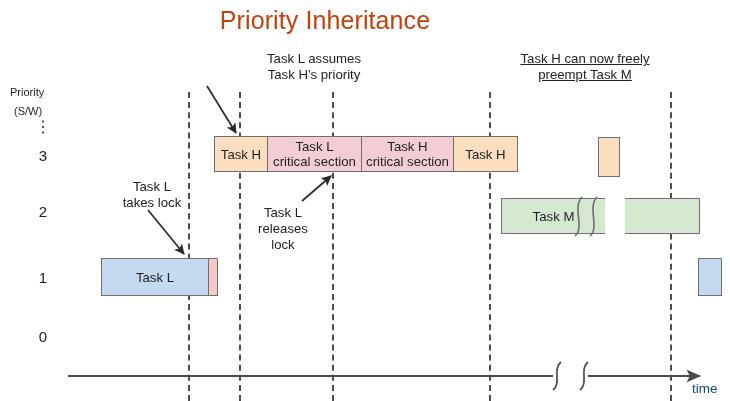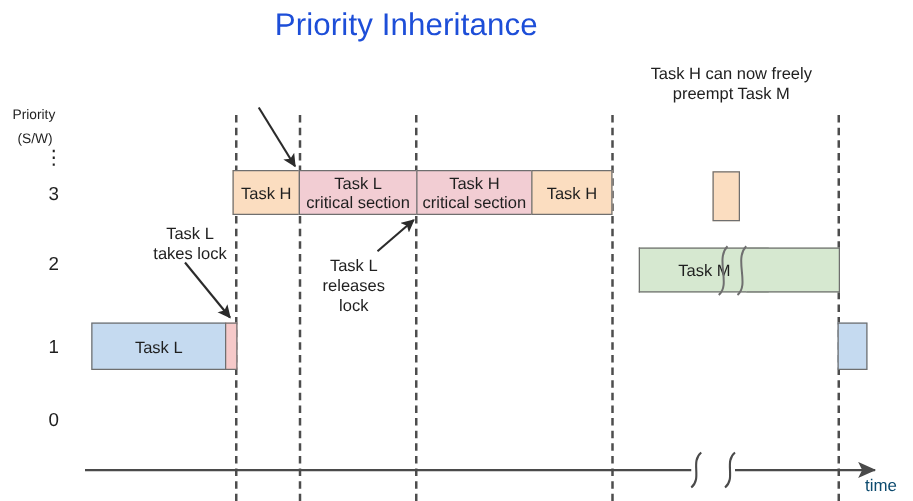--- a/index.html
+++ b/index.html
@@ -18,21 +18,21 @@
     background: #ffffff;
     overflow: hidden;
   }
   .title {
     position: absolute;
     left: 0;
     top: 6px;
     width: 650px;
     text-align: center;
     font-size: 25px;
-    color: #1d4ed8;
+    color: #c2410c;
     letter-spacing: 0.1px;
   }
   .axis-label {
     position: absolute;
     font-size: 11px;
     color: #1f1f1f;
     white-space: nowrap;
   }
   .tick {
     position: absolute;
@@ -68,20 +68,21 @@
     box-sizing: border-box;
     border: 1.6px solid #6f6f6f;
     display: flex;
     align-items: center;
     justify-content: center;
     font-size: 13.2px;
     line-height: 15px;
     text-align: center;
     color: #1f1f1f;
     white-space: pre-line;
+    margin-left: 28px;
   }
   .time-text {
     position: absolute;
     font-size: 13.5px;
     color: #0c4a6e;
   }
   svg.overlay {
     position: absolute;
     left: 0;
     top: 0;
@@ -106,37 +107,39 @@
   <div class="tick" style="left:30px; top:203px;">2</div>
   <div class="tick" style="left:30px; top:269px;">1</div>
   <div class="tick" style="left:30px; top:328px;">0</div>
 
   <div class="vline" style="left:188px; top:92px; height:309px;"></div>
   <div class="vline" style="left:239px; top:92px; height:309px;"></div>
   <div class="vline" style="left:332px; top:92px; height:309px;"></div>
   <div class="vline" style="left:489px; top:92px; height:309px;"></div>
   <div class="vline" style="left:670px; top:92px; height:309px;"></div>
 
-  <div class="annot" style="left:496px; top:51px; width:178px;">Task H can now freely
+  <div class="annot" style="left:238px; top:51px; width:152px;">Task L assumes
+Task H's priority</div>
+  <div class="annot" style="left:496px; top:51px; width:178px;text-decoration:underline;">Task H can now freely
 preempt Task M</div>
   <div class="annot" style="left:100px; top:179px; width:104px;">Task L
 takes lock</div>
   <div class="annot" style="left:247px; top:205px; width:72px;">Task L
 releases
 lock</div>
 
   <div class="bar" style="left:186px; top:136px; width:54px; height:36px; background:#fbddc0;">Task H</div>
   <div class="bar" style="left:239px; top:136px; width:95px; height:36px; background:#f2cdd3;">Task L
 critical section</div>
   <div class="bar" style="left:333px; top:136px; width:93px; height:36px; background:#f2cdd3;">Task H
 critical section</div>
   <div class="bar" style="left:425px; top:136px; width:65px; height:36px; background:#fbddc0;">Task H</div>
   <div class="bar" style="left:570px; top:137px; width:22px; height:40px; background:#fbddc0;"></div>
 
-  <div class="bar" style="left:511px; top:198px; width:104px; height:36px; background:#d6e8d0; border-right:none;">Task M</div>
+  <div class="bar" style="left:473px; top:198px; width:104px; height:36px; background:#d6e8d0; border-right:none;">Task M</div>
   <div class="bar" style="left:597px; top:198px; width:75px; height:36px; background:#d6e8d0; border-left:none;"></div>
 
   <div class="bar" style="left:73px; top:258px; width:108px; height:38px; background:#c5daf0;">Task L</div>
   <div class="bar" style="left:180px; top:258px; width:10px; height:38px; background:#f6c9c9;"></div>
   <div class="bar" style="left:670px; top:258px; width:24px; height:38px; background:#c5daf0;"></div>
 
   <div class="time-text" style="left:692px; top:381px;">time</div>
 
   <svg class="overlay" viewBox="0 0 730 401">
     <defs>

